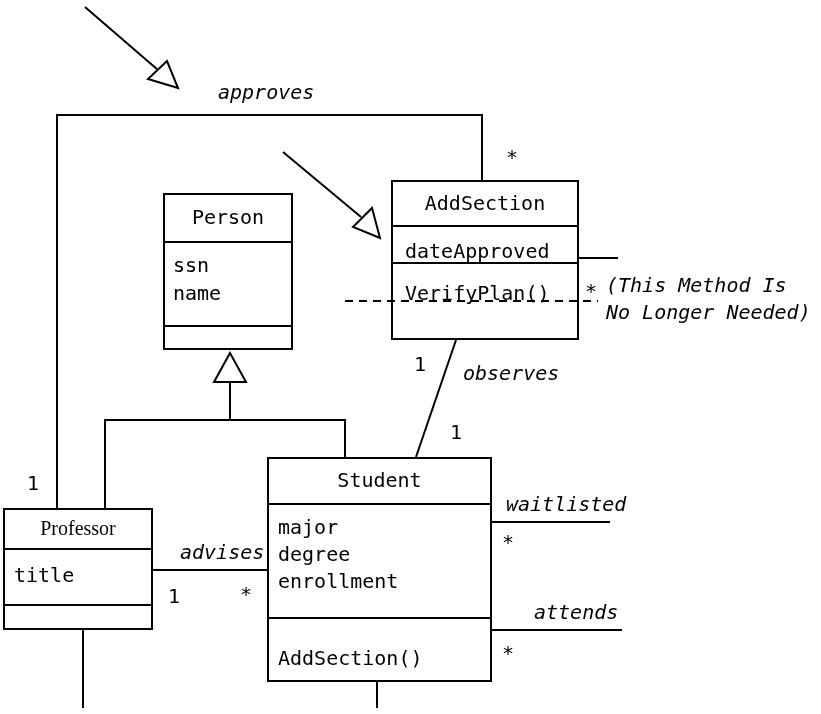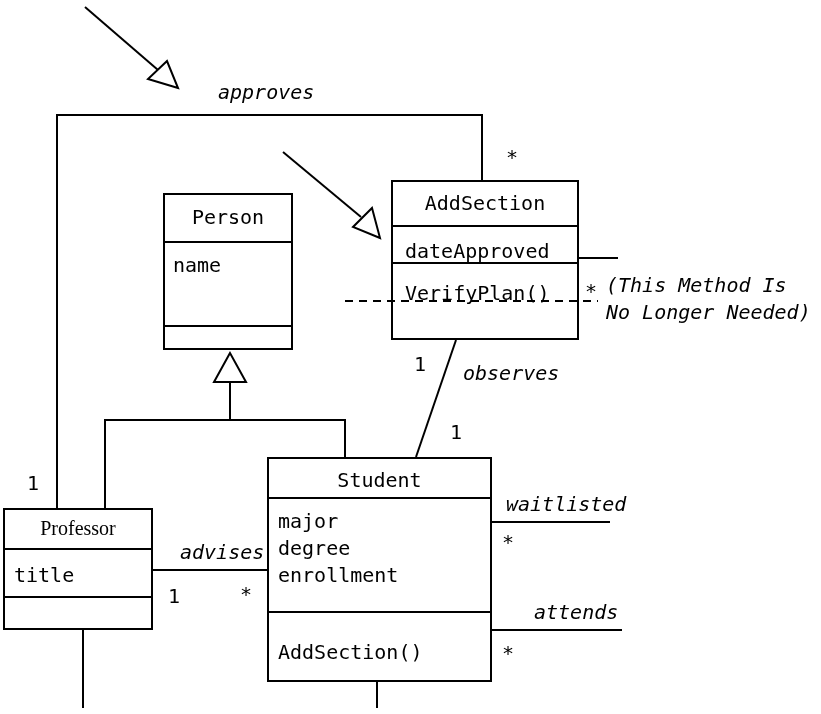--- a/index.html
+++ b/index.html
@@ -56,45 +56,46 @@
   .note { font-style: italic; }
 </style>
 </head>
 <body>
 
 <div id="canvas">
 
   <div class="uml-class" style="left:163px; top:193px; width:130px; height:157px;">
     <div class="title" style="height:48px; line-height:45px;">Person</div>
     <div class="attrs" style="height:84px; padding:8px 0 0 8px; line-height:28px;">
+      <div>ssn</div>
       <div>name</div>
     </div>
     <div class="methods"></div>
   </div>
 
   <div class="uml-class" style="left:391px; top:180px; width:188px; height:160px;">
     <div class="title" style="height:45px; line-height:42px;">AddSection</div>
     <div class="attrs" style="height:37px; padding:12px 0 0 12px; line-height:24px;">
       <div>dateApproved</div>
     </div>
     <div class="methods" style="padding:17px 0 0 12px; line-height:24px;">
       <div>VerifyPlan()</div>
     </div>
   </div>
 
   <div class="uml-class" style="left:3px; top:508px; width:150px; height:122px;">
     <div class="title" style="height:40px; line-height:37px;font-family:Liberation Serif, serif;">Professor</div>
-    <div class="attrs" style="height:48px; padding:13px 0 0 9px; line-height:24px;">
+    <div class="attrs" style="height:56px; padding:13px 0 0 9px; line-height:24px;">
       <div>title</div>
     </div>
     <div class="methods"></div>
   </div>
 
   <div class="uml-class" style="left:267px; top:457px; width:225px; height:225px;">
-    <div class="title" style="height:40px; line-height:43px;">Student</div>
+    <div class="title" style="height:46px; line-height:43px;">Student</div>
     <div class="attrs" style="height:114px; padding:9px 0 0 9px; line-height:27px;">
       <div>major</div>
       <div>degree</div>
       <div>enrollment</div>
     </div>
     <div class="methods" style="padding:27px 0 0 9px; line-height:24px;">
       <div>AddSection()</div>
     </div>
   </div>
 

